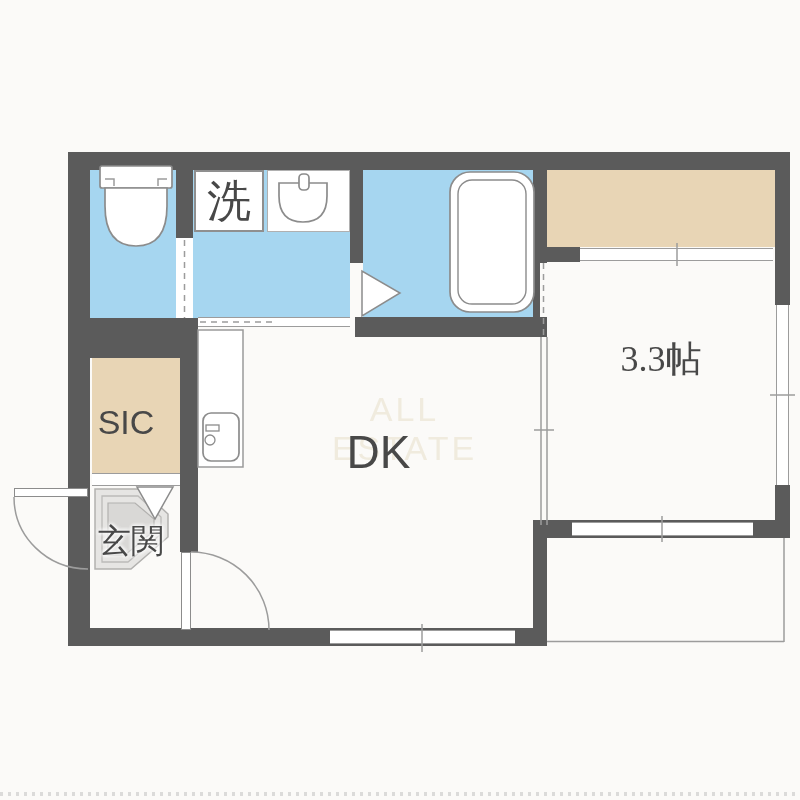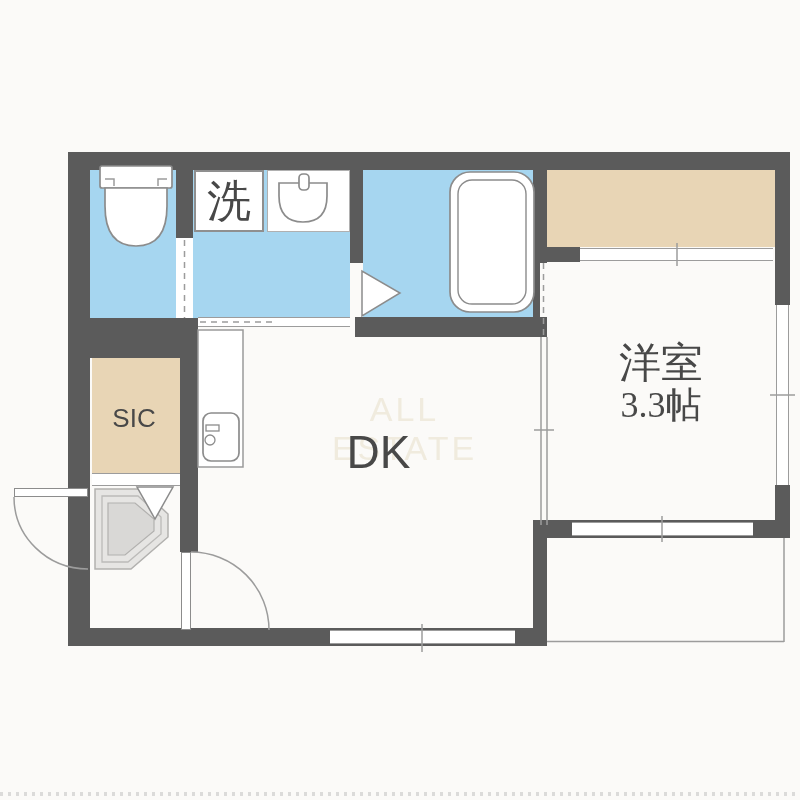--- a/index.html
+++ b/index.html
@@ -113,26 +113,26 @@
     <path class="ln" d="M677,243 V266"></path>
 
     <path class="ln" d="M784,538 V642"></path>
     <path class="ln" d="M547,641.5 H784"></path>
   </svg>
 
   <div class="wm" style="left:292px;top:390px;width:225px;font-size:34px;text-align:center;">ALL ESTATE</div>
 
   <div class="lbl" style="left:194px;top:170px;width:70px;height:62px;line-height:62px;font-size:44px;">洗</div>
 
-  <div class="lbl" style="left:92px;top:403px;width:68px;font-size:26px;padding-left:8px;">SIC</div>
+  <div class="lbl" style="left:92px;top:403px;width:68px;font-size:34px;">SIC</div>
 
+  <div class="lbl" style="left:76px;top:519px;width:110px;font-size:33px;text-shadow:0 0 4px #fff,0 0 4px #fff,0 0 4px #fff;">玄関</div>
 
   <div class="lbl" style="left:286px;top:428px;width:185px;line-height:1.08;">
     <div style="font-size:46px;">DK</div>
   </div>
 
   <div class="lbl" style="left:562px;top:340px;width:198px;line-height:1.1;">
-    <div style="font-size:42px;">洋室</div>
     <div style="font-size:36px;font-family:Liberation Serif, serif;">3.3帖</div>
   </div>
 
   <div class="noise"></div>
 </div>
 
 </body></html>

